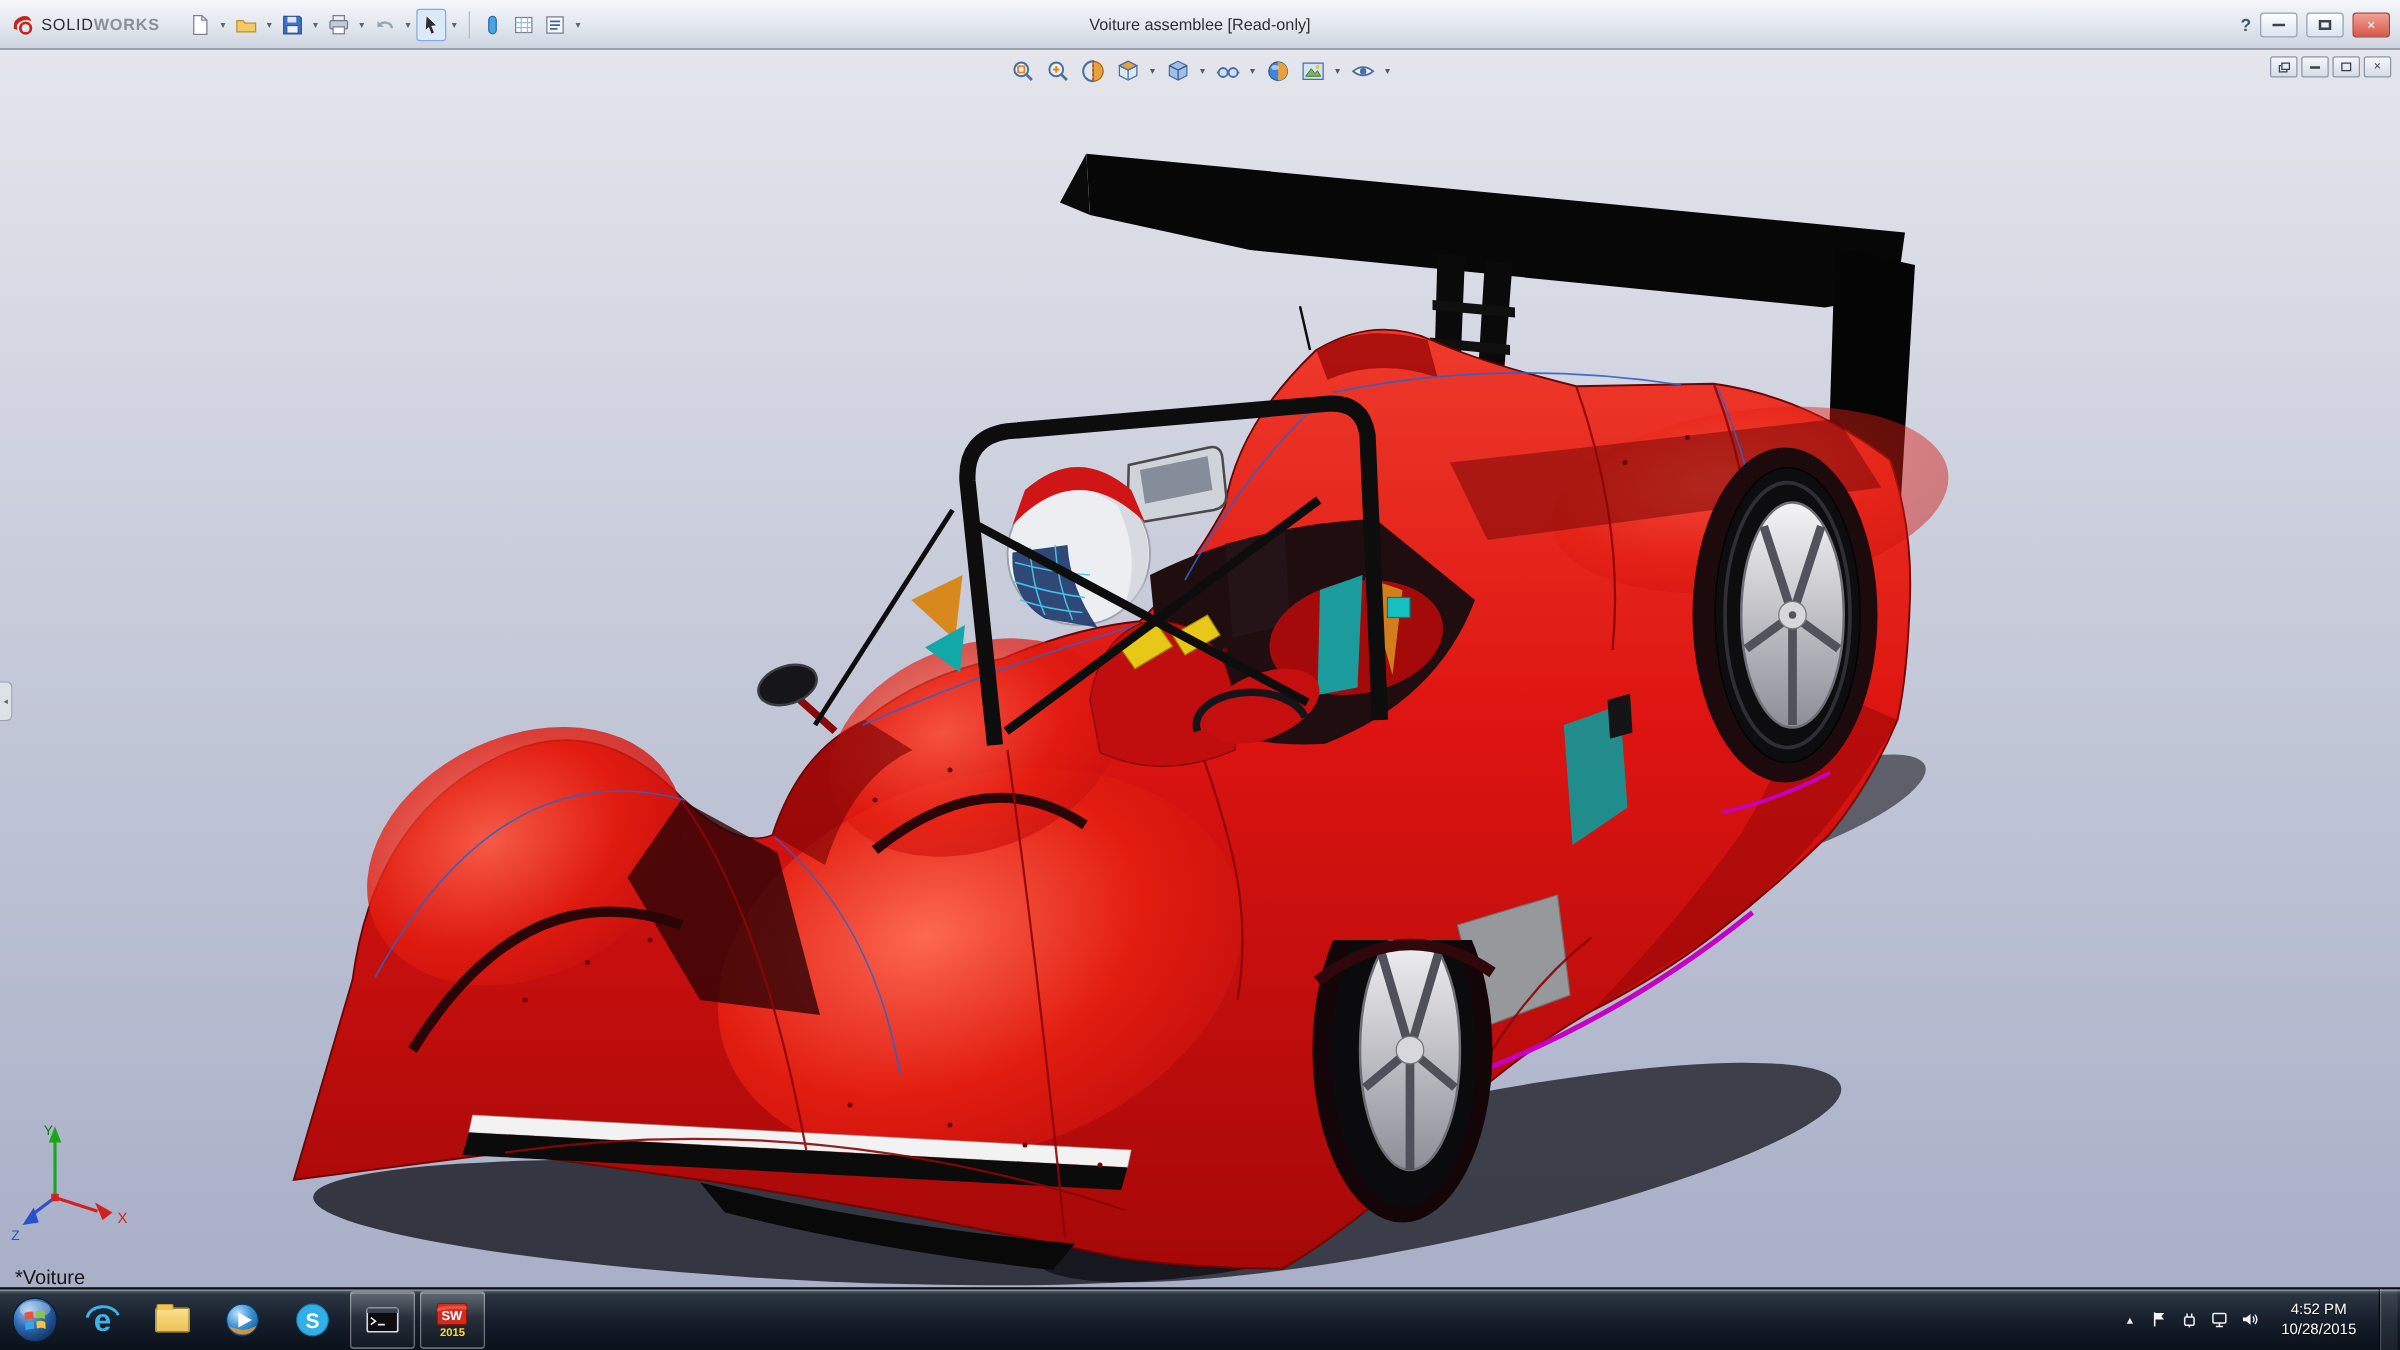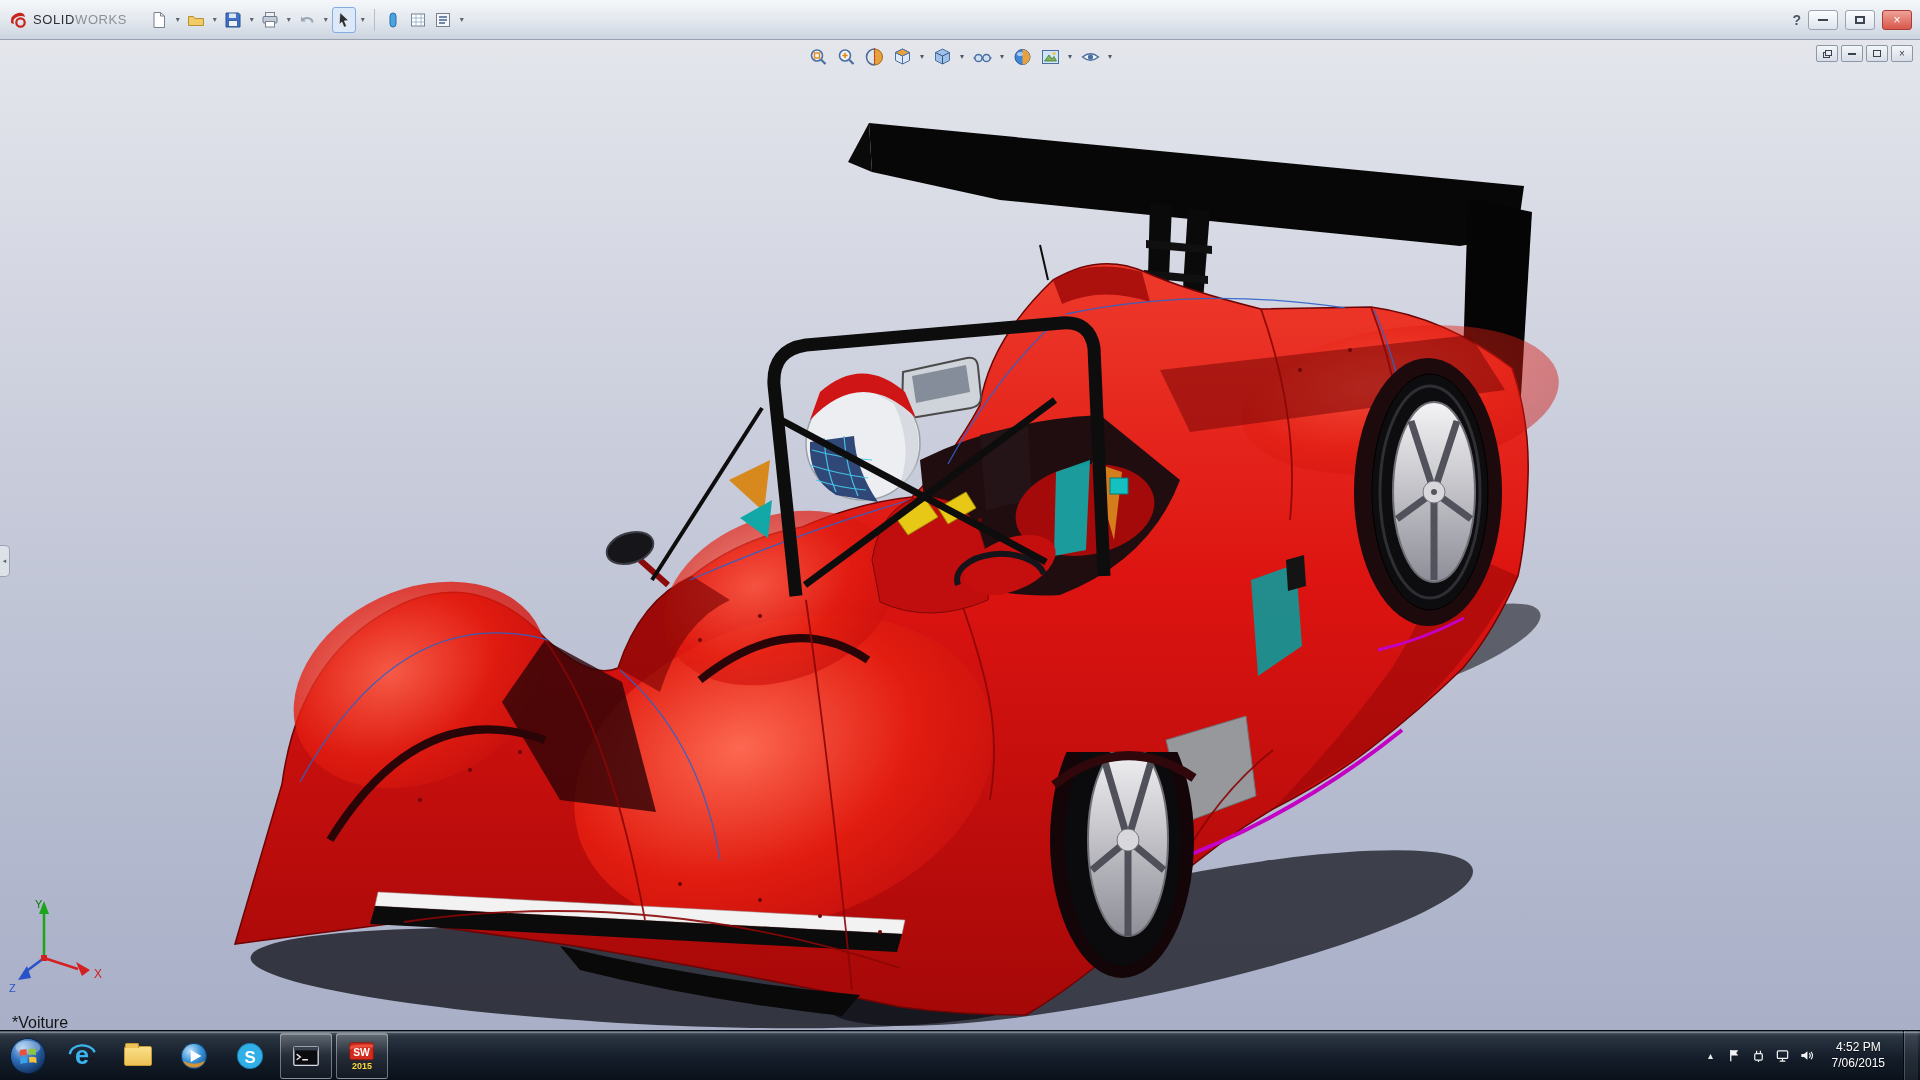--- a/index.html
+++ b/index.html
@@ -9,21 +9,21 @@
 
   
   .titlebar { position:absolute; top:0; left:0; right:0; height:40px;
     background:linear-gradient(#f5f7fa, #e2e7ee 55%, #ccd4e0);
     border-bottom:1px solid #97a1b0; display:flex; align-items:center; z-index:20; }
   .tb-title { position:absolute; left:0; right:0; text-align:center; font-size:13px;
     color:#2f2f33; pointer-events:none; }
   .logo { display:flex; align-items:center; gap:5px; padding:0 10px 0 8px; z-index:2; }
   .brand { font-size:13px; letter-spacing:.6px; }
   .brand .b1 { font-weight:normal; color:#2e2f33; }
-  .brand .b2 { font-weight:normal; color:#8b9097;margin-top:24px; }
+  .brand .b2 { font-weight:bold; color:#8b9097;margin-top:24px; }
   .tb-tools { display:flex; align-items:center; gap:1px; margin-left:10px; z-index:2; }
   .tool { width:24px; height:26px; display:flex; align-items:center; justify-content:center;
     border:1px solid transparent; border-radius:3px; }
   .tool.pressed { background:#dce9f8; border-color:#85ace0; }
   .tool svg { display:block; }
   .chev { width:11px; font-size:8px; color:#5c6570; text-align:center; }
   .tb-sep { width:1px; height:22px; background:#b4bcc8; margin:0 5px; }
   .tb-right { margin-left:auto; display:flex; align-items:center; gap:7px; padding-right:8px; z-index:2; }
   .help-glyph { font-size:14px; font-weight:bold; color:#4a5souk; color:#4a5566; }
   .win-btn { width:30px; height:20px; border:1px solid #98a2b2; border-radius:3px;
@@ -85,20 +85,21 @@
     text-shadow:0 1px 1px rgba(0,0,0,.8); }
   .show-desktop { width:15px; height:100%; background:rgba(255,255,255,.07);
     border-left:1px solid #04070b; box-shadow:inset 1px 0 0 rgba(255,255,255,.2); }
 </style>
 </head>
 <body>
 
 <div id="screen">
 
   <header class="titlebar">
+    <div class="tb-title">Voiture assemblee [Read-only]</div>
 
     <div class="logo">
       <svg width="20" height="20" viewBox="0 0 20 20">
         <path d="M3 13 Q2 5 10 3 Q16 2 17 7 Q13 5 9 7 Q4 9 6 14 Z" fill="#c8241c"></path>
         <circle cx="12.5" cy="12.5" r="4.2" fill="none" stroke="#c8241c" stroke-width="2.2"></circle>
       </svg>
       <div class="brand">
         <span class="b1">SOLID</span><span class="b2">WORKS</span>
       </div>
     </div>
@@ -550,19 +551,19 @@
         </svg>
       </div>
       <div class="tray-icon">
         <svg width="15" height="15" viewBox="0 0 16 16">
           <path d="M2.5 6.5h2.8L9 3.5v9L5.3 9.5H2.5z" fill="#ffffff"></path>
           <path d="M11 5.5a4 4 0 0 1 0 5 M12.8 4a6.5 6.5 0 0 1 0 8" stroke="#ffffff" stroke-width="1.2" fill="none"></path>
         </svg>
       </div>
       <div class="clock">
         <div>4:52 PM</div>
-        <div>7/06/2015</div>
+        <div>10/28/2015</div>
       </div>
       <div class="show-desktop"></div>
     </div>
   </footer>
 
 </div>
 
 </body></html>

